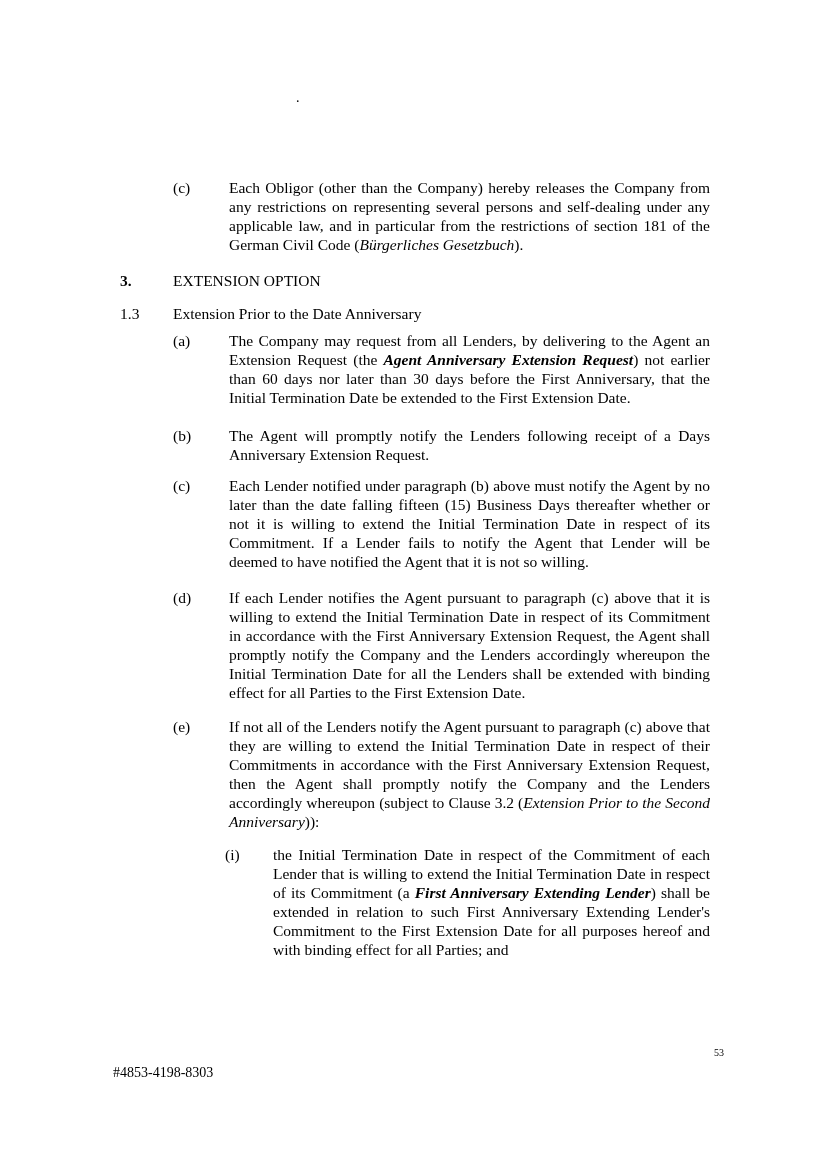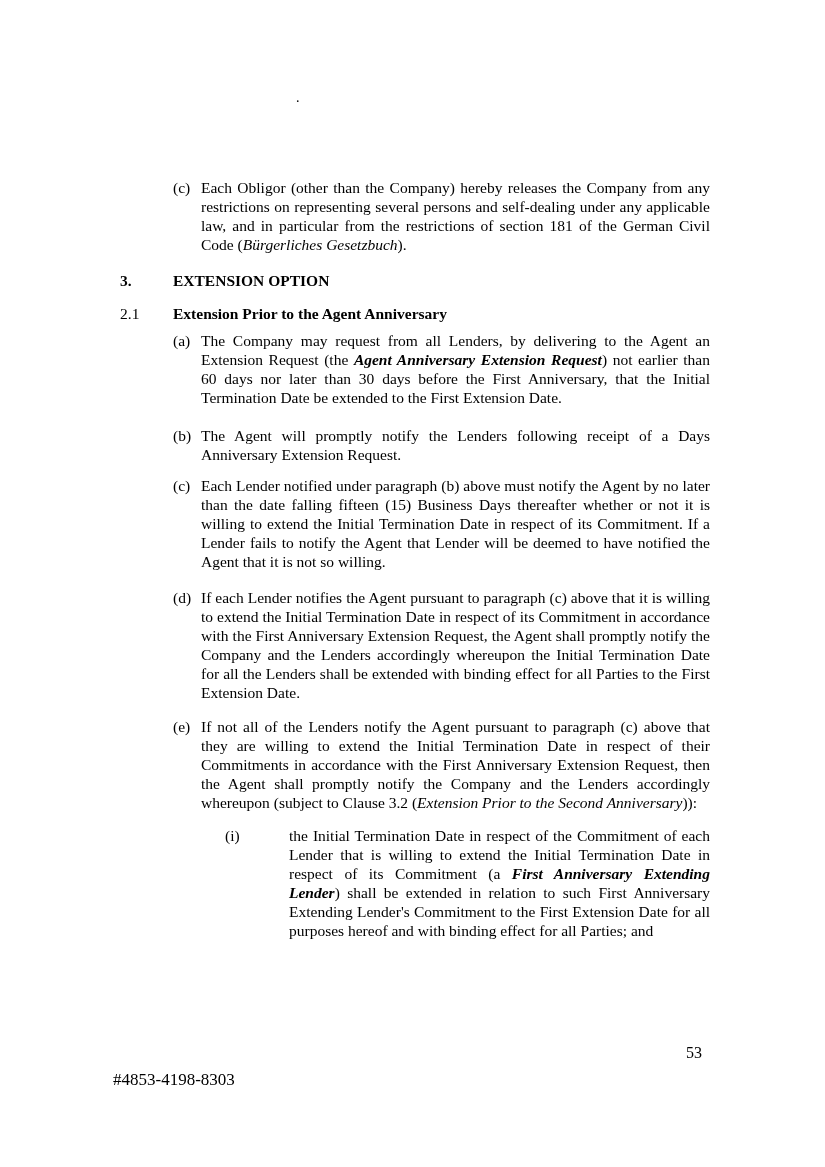--- a/index.html
+++ b/index.html
@@ -45,81 +45,80 @@
     position: relative;
     margin-left: 173px;
     width: 537px;
   }
   .clause > .marker {
     position: absolute;
     left: 0;
     top: 0;
   }
   .clause > .ctext {
-    margin-left: 28px;
+    margin-left: 56px;
     text-align: justify;
   }
   
   .subclause {
     position: relative;
     margin-left: 225px;
     width: 485px;
   }
   .subclause > .marker {
     position: absolute;
     left: 0;
     top: 0;
   }
   .subclause > .ctext {
-    margin-left: 64px;
+    margin-left: 48px;
     text-align: justify;
   }
   
   .heading {
     position: relative;
     margin-left: 120px;
     width: 590px;
   }
   .heading > .hnum {
     position: absolute;
     left: 0;
     top: 0;
   }
   .heading > .htitle {
     margin-left: 53px;
-    font-weight: bold;
+    font-weight: normal;
   }
   .hnum-bold { font-weight: bold; }
   .hnum-reg  { font-weight: normal; }
   
   .g8  { margin-bottom: 8px; }
   .g12 { margin-bottom: 12px; }
   .g14 { margin-bottom: 14px; }
   .g15 { margin-bottom: 15px; }
   .g16 { margin-bottom: 16px; }
   .g17 { margin-bottom: 17px; }
   .g19 { margin-bottom: 19px; }
   
   .st-i  { font-style: italic; }
   .st-bi { font-style: italic; font-weight: bold; }
   
   .page-number {
     position: absolute;
-    left: 686px;
+    left: 714px;
     top: 1046px;
-    font-size: 16px;
+    font-size: 10px;
     line-height: 13px;
   }
   .doc-id {
     position: absolute;
     left: 113px;
     top: 1066px;
-    font-size: 17px;
+    font-size: 14px;
     line-height: 13px;
-    margin-top: 7px;
   }
 </style>
 </head>
 <body>
 
 <div class="page">
 
   <span class="stray-mark">.</span>
 
   <div class="content">
@@ -129,22 +128,22 @@
       <span class="marker">(c)</span>
       <div class="ctext">Each Obligor (other than the Company) hereby releases the Company from any restrictions on representing several persons and self-dealing under any applicable law, and in particular from the restrictions of section 181 of the German Civil Code (<span class="st-i">Bürgerliches Gesetzbuch</span>).</div>
     </div>
 
     <div class="heading g14">
       <span class="hnum hnum-bold">3.</span>
       <div class="htitle">EXTENSION OPTION</div>
     </div>
 
     <div class="heading g8">
-      <span class="hnum hnum-reg">2.1</span>
-      <div class="htitle">Extension Prior to the Agent Anniversary</div>
+      <span class="hnum hnum-reg">1.3</span>
+      <div class="htitle">Extension Prior to the Date Anniversary</div>
     </div>
 
     <div class="clause g19">
       <span class="marker">(a)</span>
       <div class="ctext">The Company may request from all Lenders, by delivering to the Agent an Extension Request (the <span class="st-bi">Agent Anniversary Extension Request</span>) not earlier than 60 days nor later than 30 days before the First Anniversary, that the Initial Termination Date be extended to the First Extension Date.</div>
     </div>
 
     <div class="clause g12">
       <span class="marker">(b)</span>
       <div class="ctext">The Agent will promptly notify the Lenders following receipt of a Days Anniversary Extension Request.</div>

